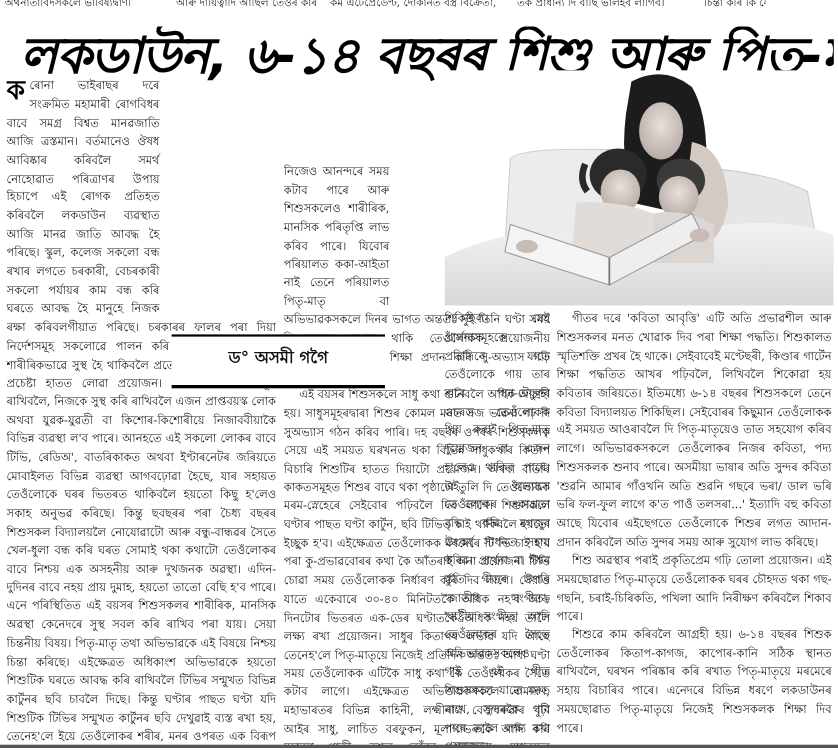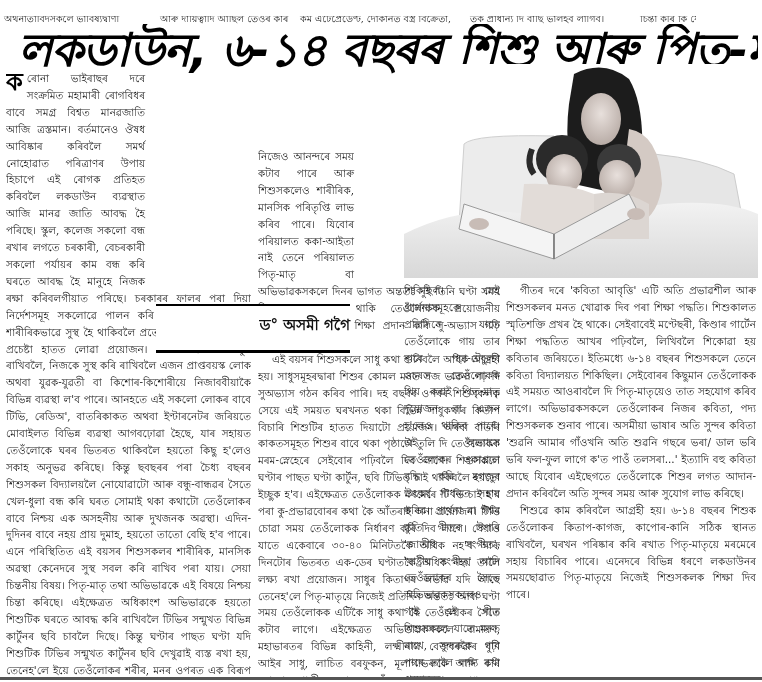--- a/index.html
+++ b/index.html
@@ -1,30 +1,30 @@
 <!DOCTYPE html>
 <html><head>
 <meta charset="utf-8">
 <style>
   html, body { margin: 0; padding: 0; background: #ffffff; }
   body { width: 762px; height: 682px; position: relative; overflow: hidden; font-family: "DejaVu Serif", serif; color: #111; }
-  .topstrip { position: absolute; left: 0; top: 16px; width: 696px; height: 12px; overflow: hidden; white-space: nowrap; font-size: 9.5px; line-height: 10px; color: #222; }
+  .topstrip { position: absolute; left: 0; top: 0; width: 696px; height: 12px; overflow: hidden; white-space: nowrap; font-size: 9.5px; line-height: 10px; color: #222; }
   .topstrip span { position: absolute; top: -2px; }
   .headline { position: absolute; left: 18px; top: 24px; width: 740px; height: 52px; font-family: "DejaVu Sans", sans-serif; font-weight: bold; font-style: italic; font-size: 46px; line-height: 52px; letter-spacing: -1px; color: #000; white-space: nowrap; overflow: hidden; }
   .col { position: absolute; font-size: 10.4px; line-height: 16.9px; text-align: justify; color: #1a1a1a; overflow: hidden; }
   .col p { margin: 0; text-indent: 0; }
   .col p.ind { text-indent: 14px; }
   .dropcap { float: left; font-family: "DejaVu Sans", sans-serif; font-weight: bold; font-size: 24px; line-height: 20px; margin: 2px 4px 0 0; color: #000; }
   #col1 { left: 6px; top: 70px; width: 245px; height: 608px; }
   #col2 { left: 258px; top: 70px; width: 242px; height: 608px; }
   #col3 { left: 404px; top: 282px; width: 96px; height: 396px; }
   #col4 { left: 506px; top: 282px; width: 250px; height: 396px; }
   .photo { position: absolute; left: 404px; top: 64px; width: 354px; height: 214px; overflow: hidden; background: #fff; }
   .byline { position: absolute; left: 156px; top: 304px; width: 194px; height: 44px; background: #fff; border-top: 2px solid #000; border-bottom: 3px solid #000; }
-  .byline-name { display: block; text-align: right; font-family: "DejaVu Sans", sans-serif; font-size: 15px; line-height: 38px; font-weight: bold; color: #111; }
+  .byline-name { display: block; text-align: center; font-family: "DejaVu Sans", sans-serif; font-size: 15px; line-height: 38px; font-weight: bold; color: #111; }
   .wrap-cut { float: right; width: 104px; height: 72px; }
   .bottom-rule { position: absolute; left: 0; top: 677px; width: 762px; height: 3px; background: #555; }
 </style>
 </head>
 <body>
 
 <div class="topstrip">
   <span style="left:4px">অর্থনাতাবিদসকলে ভাবিষ্যদ্বাণী</span>
   <span style="left:160px">আৰু দায়িত্বাদি আছিল তেওঁৰ কাৰ</span>
   <span style="left:300px">কম এটেপ্রেডেণ্ট, দোকানত বস্ত্র বিক্রেতা,</span>
@@ -94,20 +94,21 @@
 
 </div>
 
 <div class="col" id="col3">
   <p>শিকিছিল। সেই প্ৰাৰ্থনাসমূহকে প্ৰতিদিনে যাতে তেওঁলোকে গায় তাৰ বাবে পঢ়া-টেবুলৰ ওচৰত তেওঁলোকক থিয় কৰাই পিতৃ-মাতৃ দুয়োজন বা এজন হ'লেও থাকিব পাৰে। এই অভ্যাসে তেওঁলোকৰ একাগ্ৰতা বৃদ্ধি কৰি মগজুৰ উৎকৰ্ষ সাধনত সহায় কৰিব। প্ৰাৰ্থনা বা ঈশ্বৰ স্তুতি গীতৰ উপৰি 'জাতীয় সংগীত', 'ৰাষ্ট্ৰীয় সংগীত' আদি তেওঁলোকৰ সৈতে অভিভাৱকসকলেও গাই এই গীত শিশুসকলে যাতে মনত ৰাখে, সুন্দৰকৈ গাব পাৰে তালৈ লক্ষ্য ৰখা প্ৰয়োজন।</p>
 
 </div>
 
 <div class="col" id="col4">
   <p class="ind">গীতৰ দৰে 'কবিতা আবৃত্তি' এটি অতি প্ৰভাৱশীল আৰু শিশুসকলৰ মনত খোৱাক দিব পৰা শিক্ষা পদ্ধতি। শিশুকালত স্মৃতিশক্তি প্ৰখৰ হৈ থাকে। সেইবাবেই মণ্টেছৰী, কিণ্ডাৰ গাৰ্টেন শিক্ষা পদ্ধতিত আখৰ পঢ়িবলৈ, লিখিবলৈ শিকোৱা হয় কবিতাৰ জৰিয়তে। ইতিমধ্যে ৬-১৪ বছৰৰ শিশুসকলে তেনে কবিতা বিদ্যালয়ত শিকিছিল। সেইবোৰৰ কিছুমান তেওঁলোকক এই সময়ত আওৰাবলৈ দি পিতৃ-মাতৃয়েও তাত সহযোগ কৰিব লাগে। অভিভাৱকসকলে তেওঁলোকৰ নিজৰ কবিতা, পদ্য শিশুসকলক শুনাব পাৰে। অসমীয়া ভাষাৰ অতি সুন্দৰ কবিতা 'শুৱনি আমাৰ গাঁওখনি অতি শুৱনি গছৰে ভৰা/ ডাল ভৰি ভৰি ফল-ফুল লাগে ক'ত পাওঁ তলসৰা...' ইত্যাদি বহু কবিতা আছে যিবোৰ এইছেগতে তেওঁলোকে শিশুৰ লগত আদান-প্ৰদান কৰিবলৈ অতি সুন্দৰ সময় আৰু সুযোগ লাভ কৰিছে।</p>
+  <p class="ind">শিশু অৱস্থাৰ পৰাই প্ৰকৃতিপ্ৰেম গঢ়ি তোলা প্ৰয়োজন। এই সময়ছোৱাত পিতৃ-মাতৃয়ে তেওঁলোকক ঘৰৰ চৌহদত থকা গছ-গছনি, চৰাই-চিৰিকতি, পখিলা আদি নিৰীক্ষণ কৰিবলৈ শিকাব পাৰে।</p>
   <p class="ind">শিশুৱে কাম কৰিবলৈ আগ্ৰহী হয়। ৬-১৪ বছৰৰ শিশুক তেওঁলোকৰ কিতাপ-কাগজ, কাপোৰ-কানি সঠিক স্থানত ৰাখিবলৈ, ঘৰখন পৰিষ্কাৰ কৰি ৰখাত পিতৃ-মাতৃয়ে মৰমেৰে সহায় বিচাৰিব পাৰে। এনেদৰে বিভিন্ন ধৰণে লকডাউনৰ সময়ছোৱাত পিতৃ-মাতৃয়ে নিজেই শিশুসকলক শিক্ষা দিব পাৰে।</p>
 </div>
 
 <div class="byline">
   <span class="byline-name">ড° অসমী গগৈ</span>
 </div>
 
 <div class="bottom-rule"></div>
 
 </body></html>

